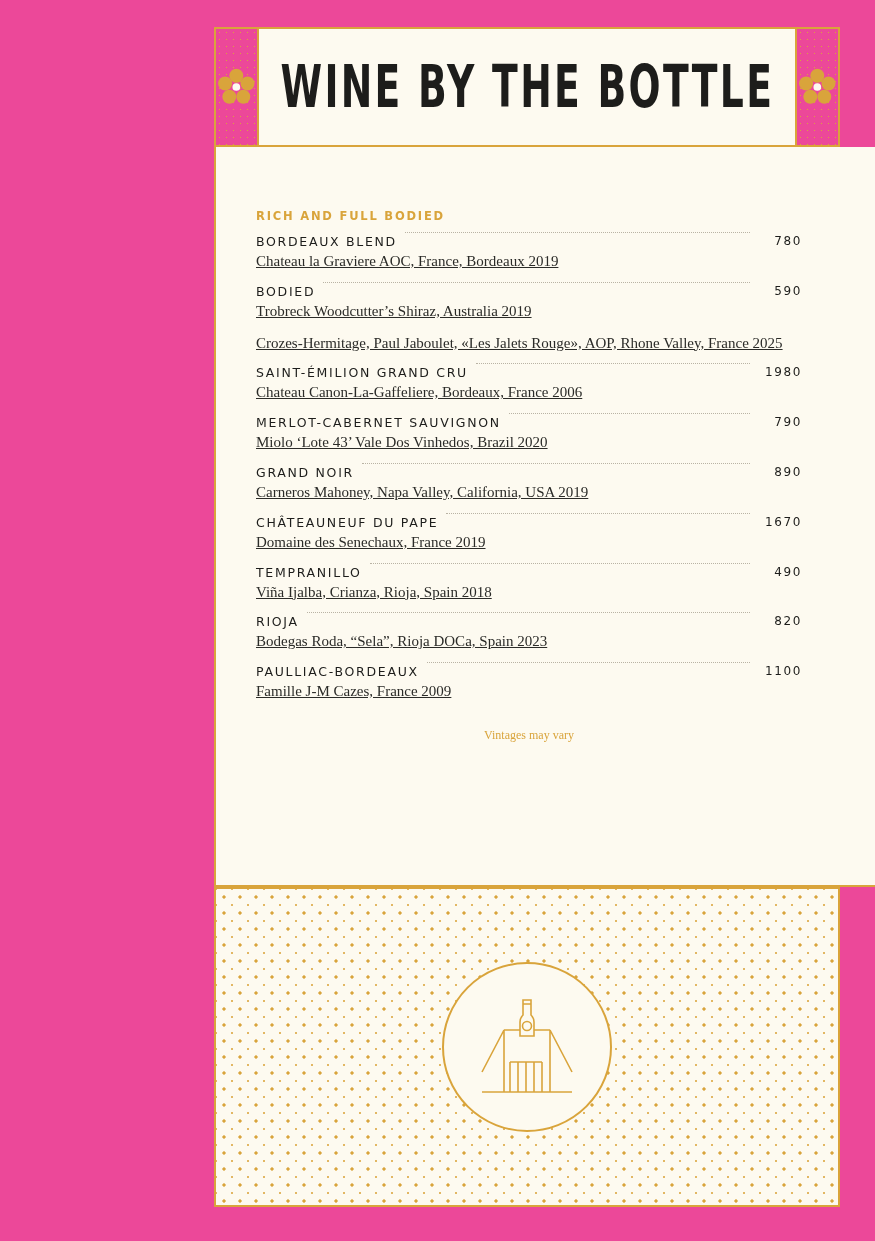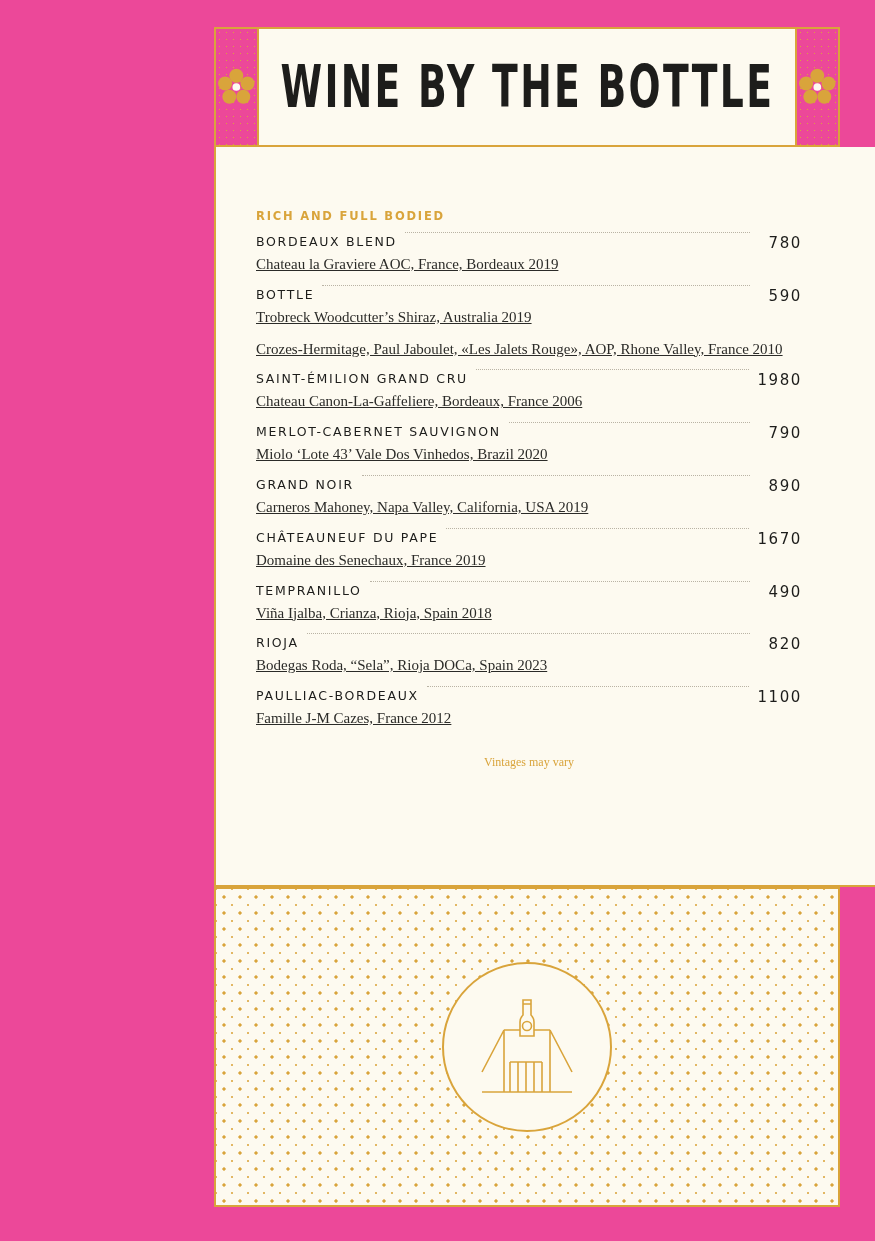--- a/index.html
+++ b/index.html
@@ -119,21 +119,21 @@
   .dots {
     flex: 1;
     margin: 0 8px 0 8px;
     border-bottom: 1px dotted #b9b3a4;
     position: relative;
     top: -3px;
     height: 1px;
   }
   .item-price {
     font-family: "DejaVu Sans", sans-serif;
-    font-size: 15px;
+    font-size: 12px;
     letter-spacing: 1.6px;
     color: #1d1d1b;
     white-space: nowrap;
     min-width: 44px;
     text-align: right;
   }
   .item-desc {
     font-family: "Liberation Serif", serif;
     font-size: 15px;
     color: #2b2b28;
@@ -227,29 +227,29 @@
         <div class="item-top">
           <span class="item-name">BORDEAUX BLEND</span>
           <span class="dots"></span>
           <span class="item-price">780</span>
         </div>
         <div class="item-desc">Chateau la Graviere AOC, France, Bordeaux 2019</div>
       </div>
 
       <div class="item">
         <div class="item-top">
-          <span class="item-name">BOTTLE</span>
+          <span class="item-name">BODIED</span>
           <span class="dots"></span>
           <span class="item-price">590</span>
         </div>
         <div class="item-desc">Trobreck Woodcutter’s Shiraz, Australia 2019</div>
       </div>
 
       <div class="item">
-        <div class="item-desc">Crozes-Hermitage, Paul Jaboulet, «Les Jalets Rouge», AOP, Rhone Valley, France 2010</div>
+        <div class="item-desc">Crozes-Hermitage, Paul Jaboulet, «Les Jalets Rouge», AOP, Rhone Valley, France 2025</div>
       </div>
 
       <div class="item">
         <div class="item-top">
           <span class="item-name">SAINT-ÉMILION GRAND CRU</span>
           <span class="dots"></span>
           <span class="item-price">1980</span>
         </div>
         <div class="item-desc">Chateau Canon-La-Gaffeliere, Bordeaux, France 2006</div>
       </div>
@@ -298,21 +298,21 @@
         </div>
         <div class="item-desc">Bodegas Roda, “Sela”, Rioja DOCa, Spain 2023</div>
       </div>
 
       <div class="item">
         <div class="item-top">
           <span class="item-name">PAULLIAC-BORDEAUX</span>
           <span class="dots"></span>
           <span class="item-price">1100</span>
         </div>
-        <div class="item-desc">Famille J-M Cazes, France 2012</div>
+        <div class="item-desc">Famille J-M Cazes, France 2009</div>
       </div>
 
       <div class="footnote">Vintages may vary</div>
     </div>
   </div>
 
   <div class="bottom-panel">
     <div class="emblem">
       <svg width="166" height="166" viewBox="0 0 166 166" aria-hidden="true">
         <g stroke="#d9a43b" stroke-width="1.6" fill="none">

